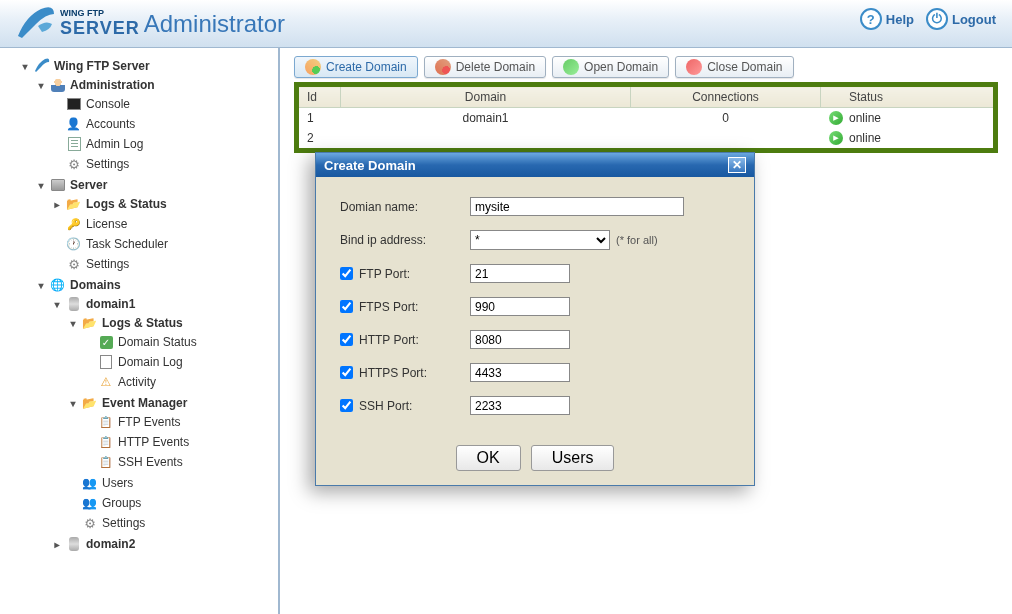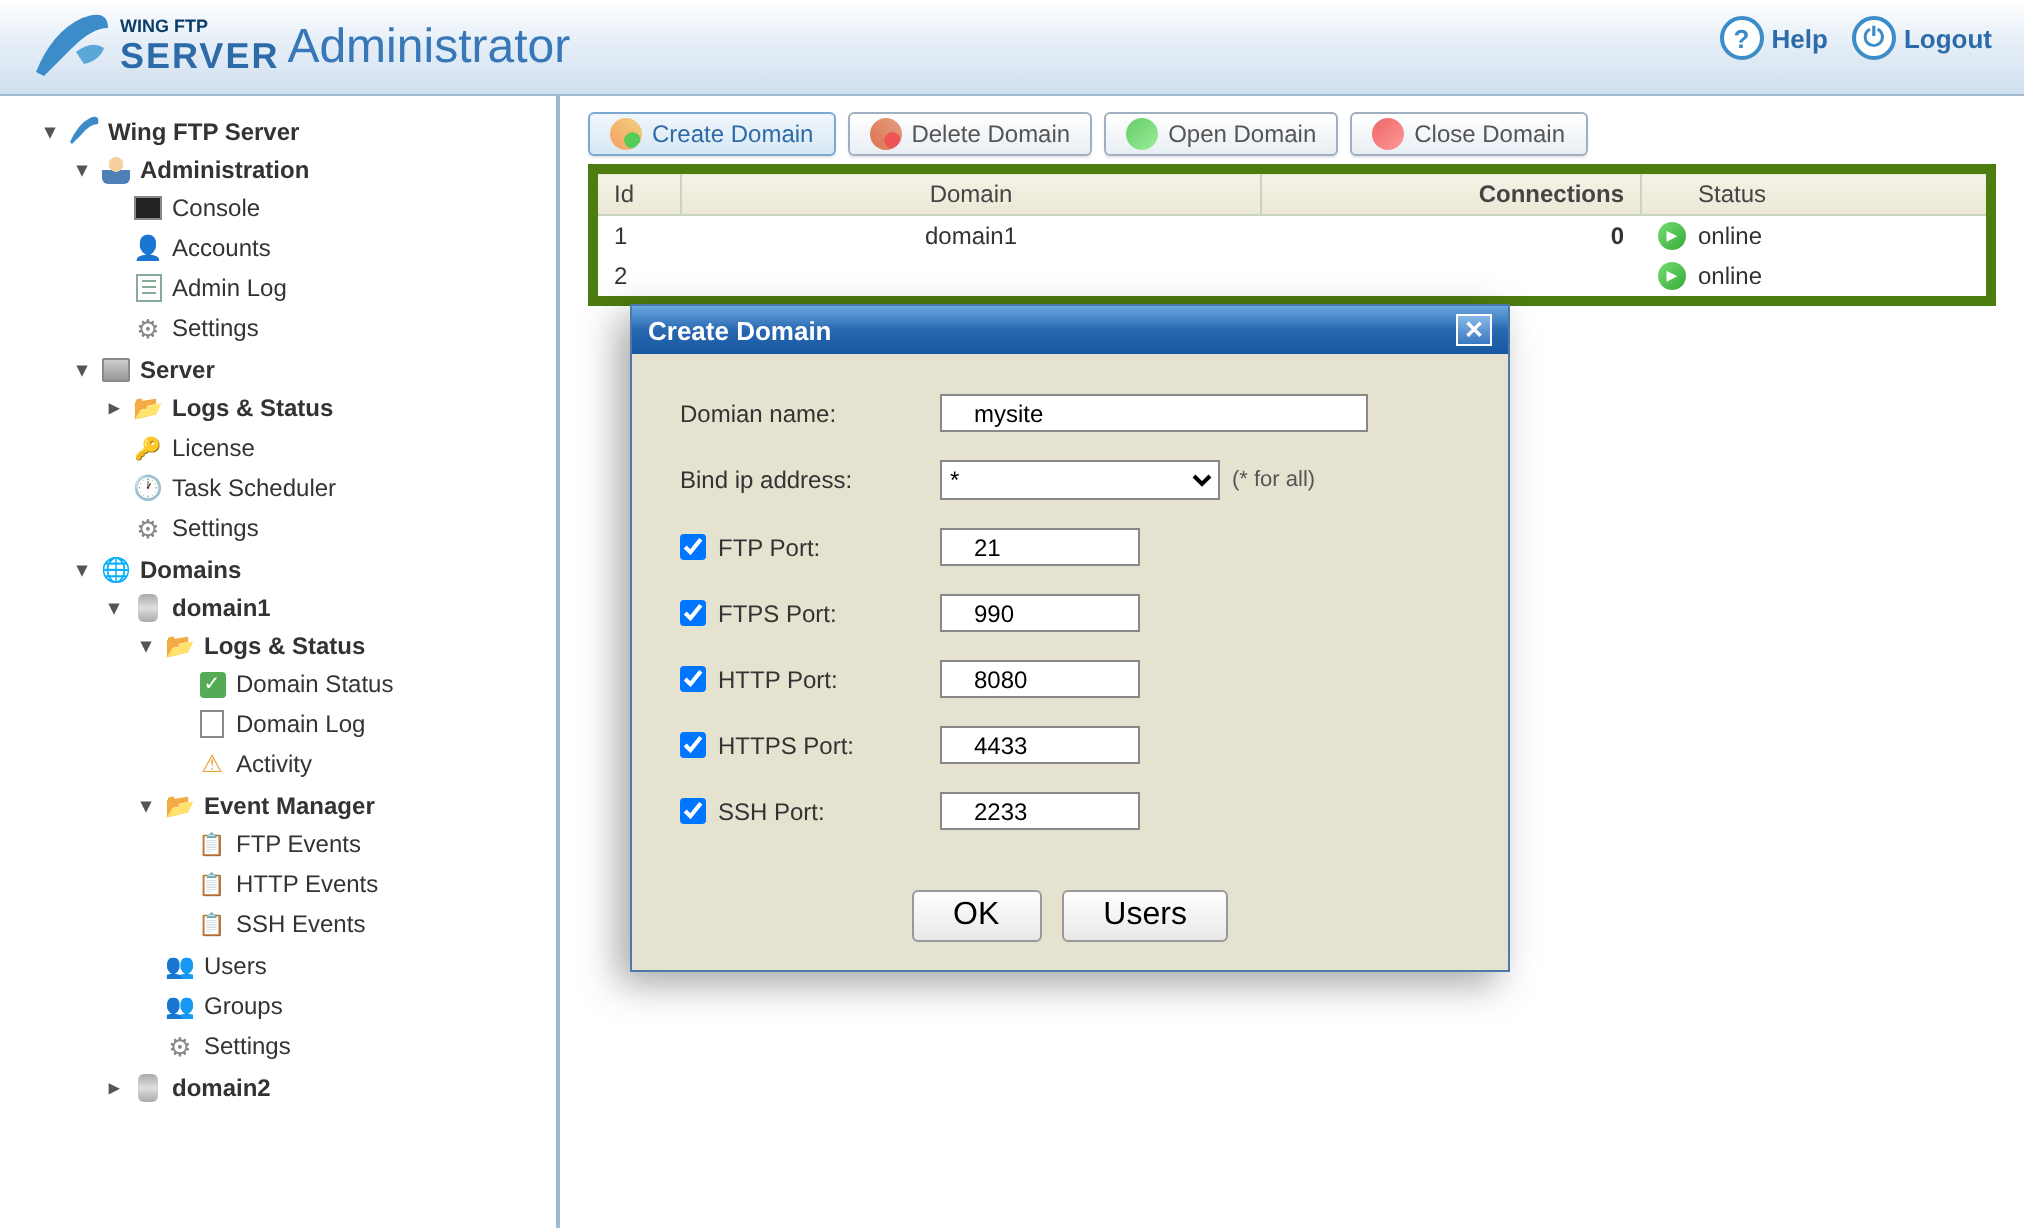--- a/index.html
+++ b/index.html
@@ -48,33 +48,33 @@
 .tb-icon { width: 16px; height: 16px; display: inline-block; }
 .icon-add { background: radial-gradient(circle at 70% 70%, #5c5 0%, #5c5 25%, transparent 26%), linear-gradient(45deg, #f8a060, #f0d080); border-radius: 50%; }
 .icon-del { background: radial-gradient(circle at 70% 70%, #e55 0%, #e55 25%, transparent 26%), linear-gradient(45deg, #e07050, #e0a080); border-radius: 50%; }
 .icon-open { background: linear-gradient(135deg, #6c6 0%, #9e9 100%); border-radius: 50%; position: relative; }
 .icon-close { background: linear-gradient(135deg, #e66 0%, #f99 100%); border-radius: 50%; }
 .table { width: 100%; border: 5px solid #4d7c0f; border-collapse: collapse; }
 .table th { background: linear-gradient(to bottom, #f4f2e6 0%, #ece8d6 100%); border: 1px solid #c8d4c0; padding: 3px 8px; font-weight: normal; font-size: 12px; color: #444; }
 .table td { padding: 3px 8px; font-size: 12px; border-right: 1px solid transparent; }
 .table .col-id { width: 44px; text-align: left; }
 .table .col-domain { width: 290px; }
-.table .col-conn { width: 190px; text-align: right; font-weight: bold; }
+.table .col-conn { width: 190px; text-align: center; }
 .table .col-status { text-align: left; padding-left: 28px; }
 .status-cell { display: flex; align-items: center; gap: 6px; text-align: right; }
 .status-dot { width: 14px; height: 14px; background: linear-gradient(135deg, #7d7 0%, #3a3 100%); border-radius: 50%; display: flex; align-items: center; justify-content: center; color: #fff; font-size: 9px; }
 .status-dot::before { content: "▶"; font-size: 7px; }
 .modal { position: absolute; left: 315px; top: 152px; width: 440px; background: #e6e2d0; border: 1px solid #4a7aaa; box-shadow: -6px 6px 18px rgba(0,0,0,0.35); }
 .modal-title { background: linear-gradient(to bottom, #6ba8e0 0%, #2868b0 50%, #1858a0 100%); color: #fff; padding: 4px 8px; display: flex; justify-content: space-between; align-items: center; font-weight: bold; font-size: 13px; }
 .modal-close { width: 18px; height: 16px; border: 1px solid #fff; display: flex; align-items: center; justify-content: center; font-size: 12px; cursor: pointer; background: linear-gradient(to bottom, #88b8e8 0%, #3878c0 100%); }
 .modal-body { padding: 20px 24px 14px; border-radius: 16px; }
 .form-row { display: flex; align-items: center; margin-bottom: 14px; gap: 0; }
 .form-label { width: 130px; font-size: 12px; color: #333; display: flex; align-items: center; gap: 6px; }
 .form-label input[type=checkbox] { margin-right: 0; }
-.form-input { border: 1px solid #888; padding: 1px 16px; font-size: 12px; height: 19px; }
+.form-input { border: 1px solid #888; padding: 1px 4px; font-size: 12px; height: 19px; }
 .form-input.wide { width: 214px; }
 .form-input.narrow { width: 100px; }
 .form-select { border: 1px solid #888; font-size: 12px; height: 20px; width: 140px; background: #fff; }
 .hint { font-size: 11px; color: #555; margin-left: 6px; }
 .modal-buttons { display: flex; justify-content: center; gap: 10px; margin-top: 30px; }
 .modal-btn { padding: 3px 20px; border: 1px solid #999; border-radius: 3px; background: linear-gradient(to bottom, #fff 0%, #e8e8e8 100%); cursor: pointer; font-size: 16px; }
 </style>
 </head>
 <body>
 

